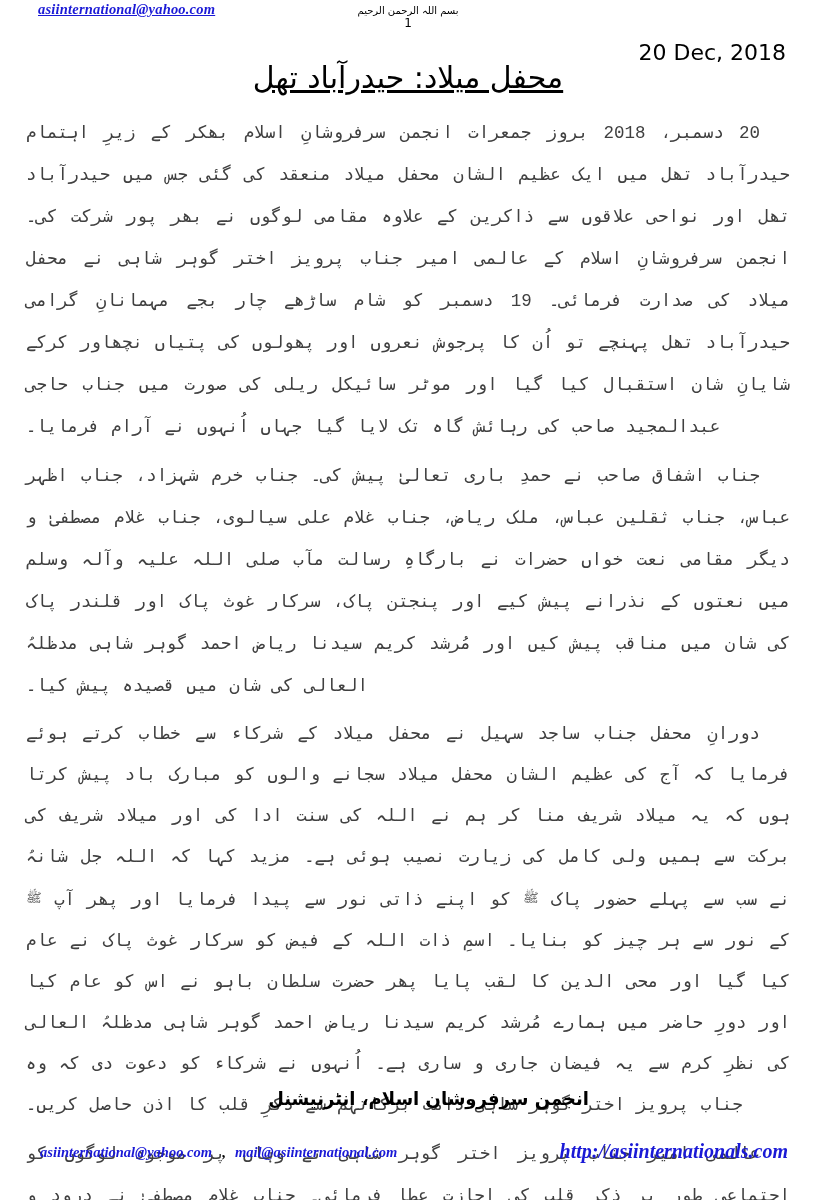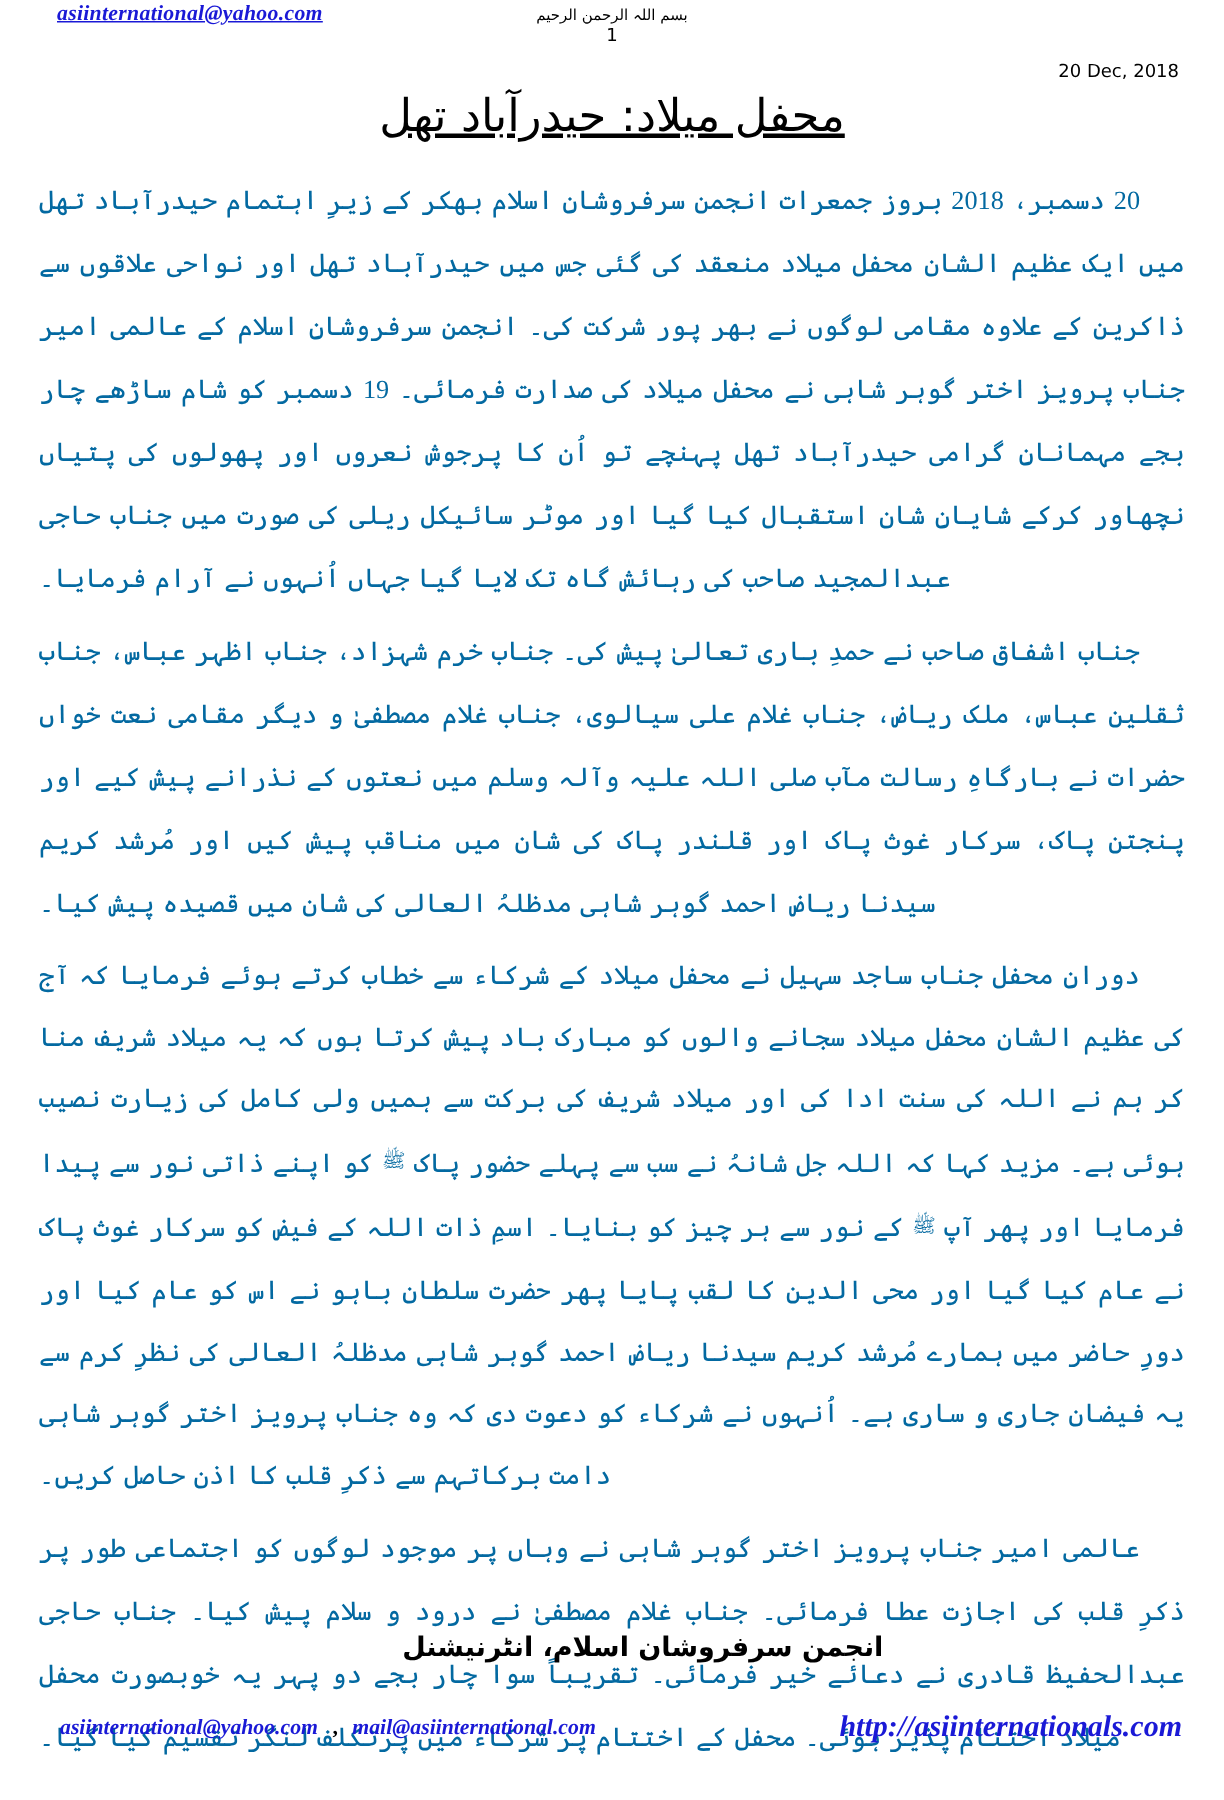--- a/index.html
+++ b/index.html
@@ -76,40 +76,40 @@
     font-weight: 500;
     color: #000;
     text-decoration: underline;
   }
   .hdr-date {
     position: absolute;
     right: 30px;
     top: 40px;
     direction: ltr;
     font-family: "DejaVu Sans", "Liberation Sans", sans-serif;
-    font-size: 12px;
+    font-size: 22px;
     color: #000;
     white-space: nowrap;
   }
 
   
   .content {
     position: absolute;
     top: 112px;
     left: 26px;
     width: 764px;
   }
   .para {
     direction: rtl;
     text-align: justify;
     text-align-last: left;
-    font-family: Liberation Serif, serif;
+    font-family: Liberation Mono, monospace;
     font-size: 17.5px;
     line-height: 42px;
-    color: #0369a1;
+    color: #404040;
     margin: 0 0 7px 0;
     text-indent: 30px;
     word-spacing: 1px;
   }
   .para.tight { line-height: 41px; }
   .sal {
     font-size: 13px;
     vertical-align: 0.25em;
     letter-spacing: 0;
   }

